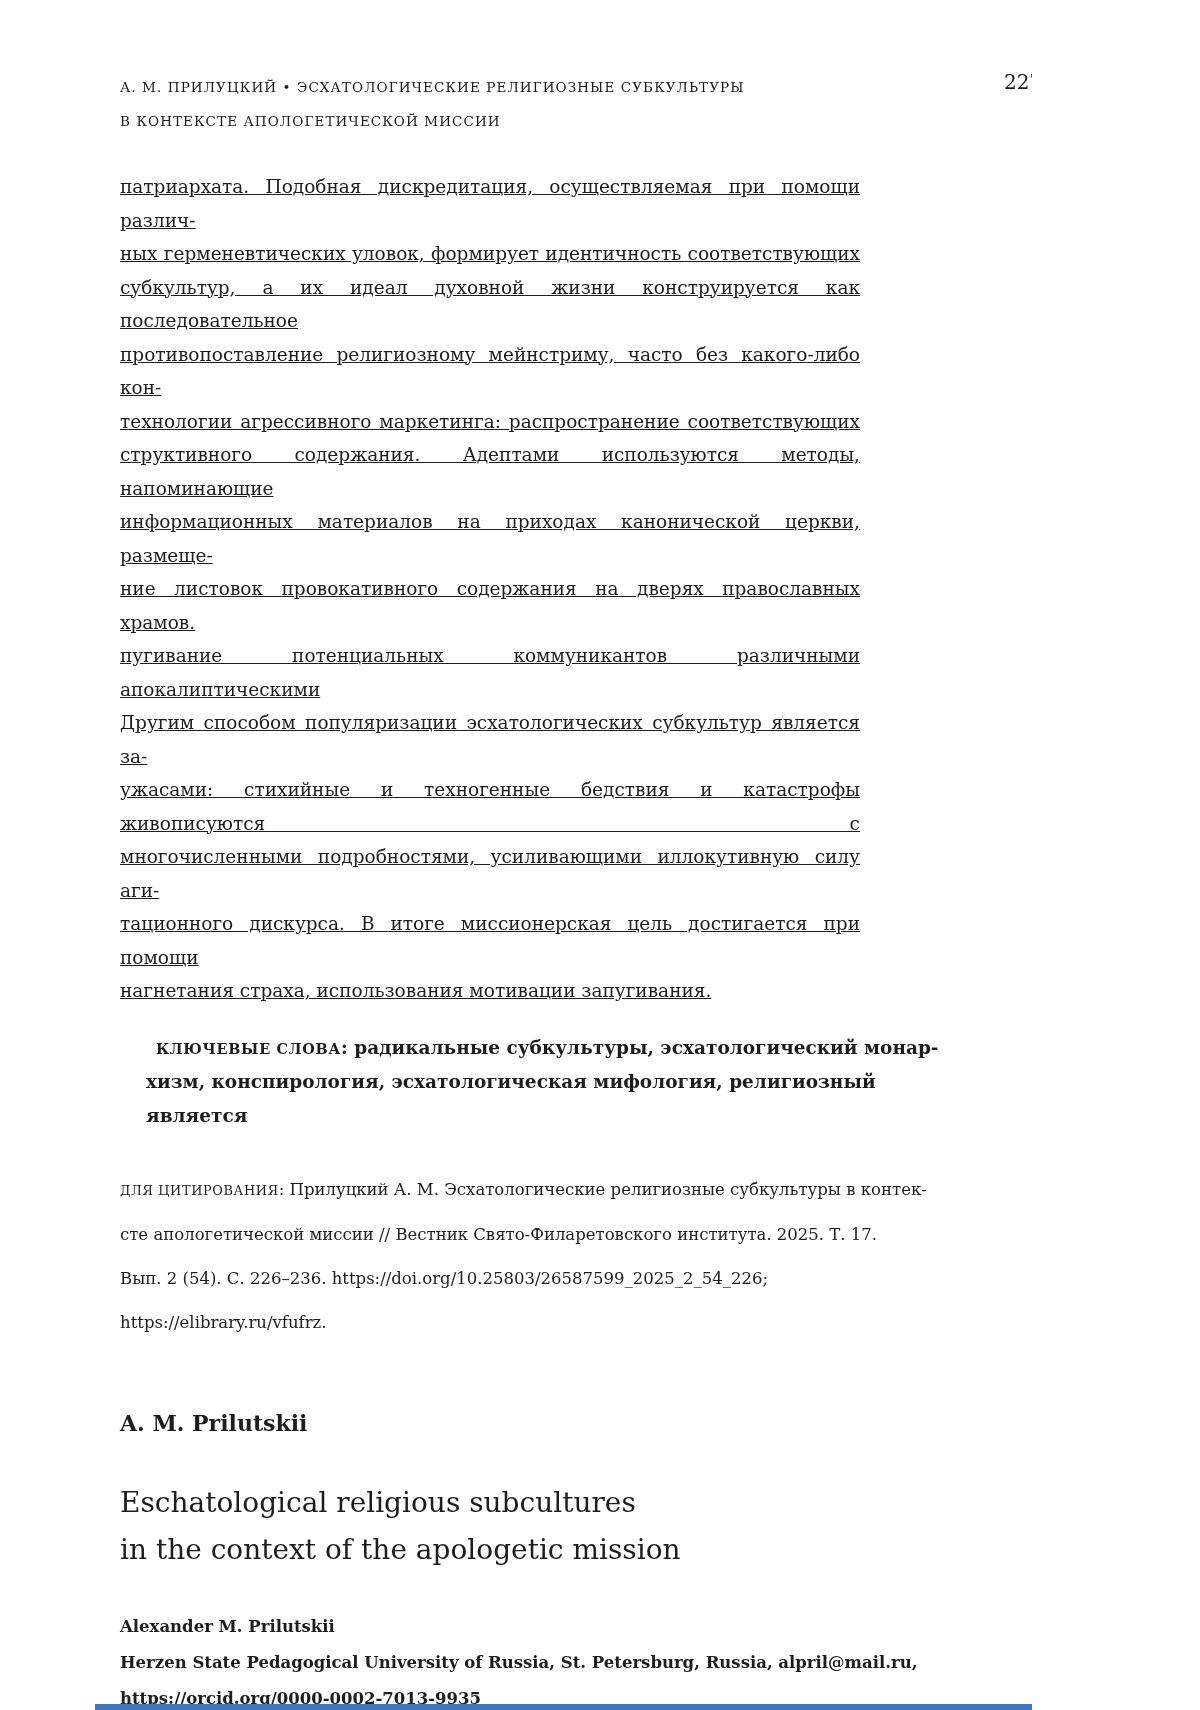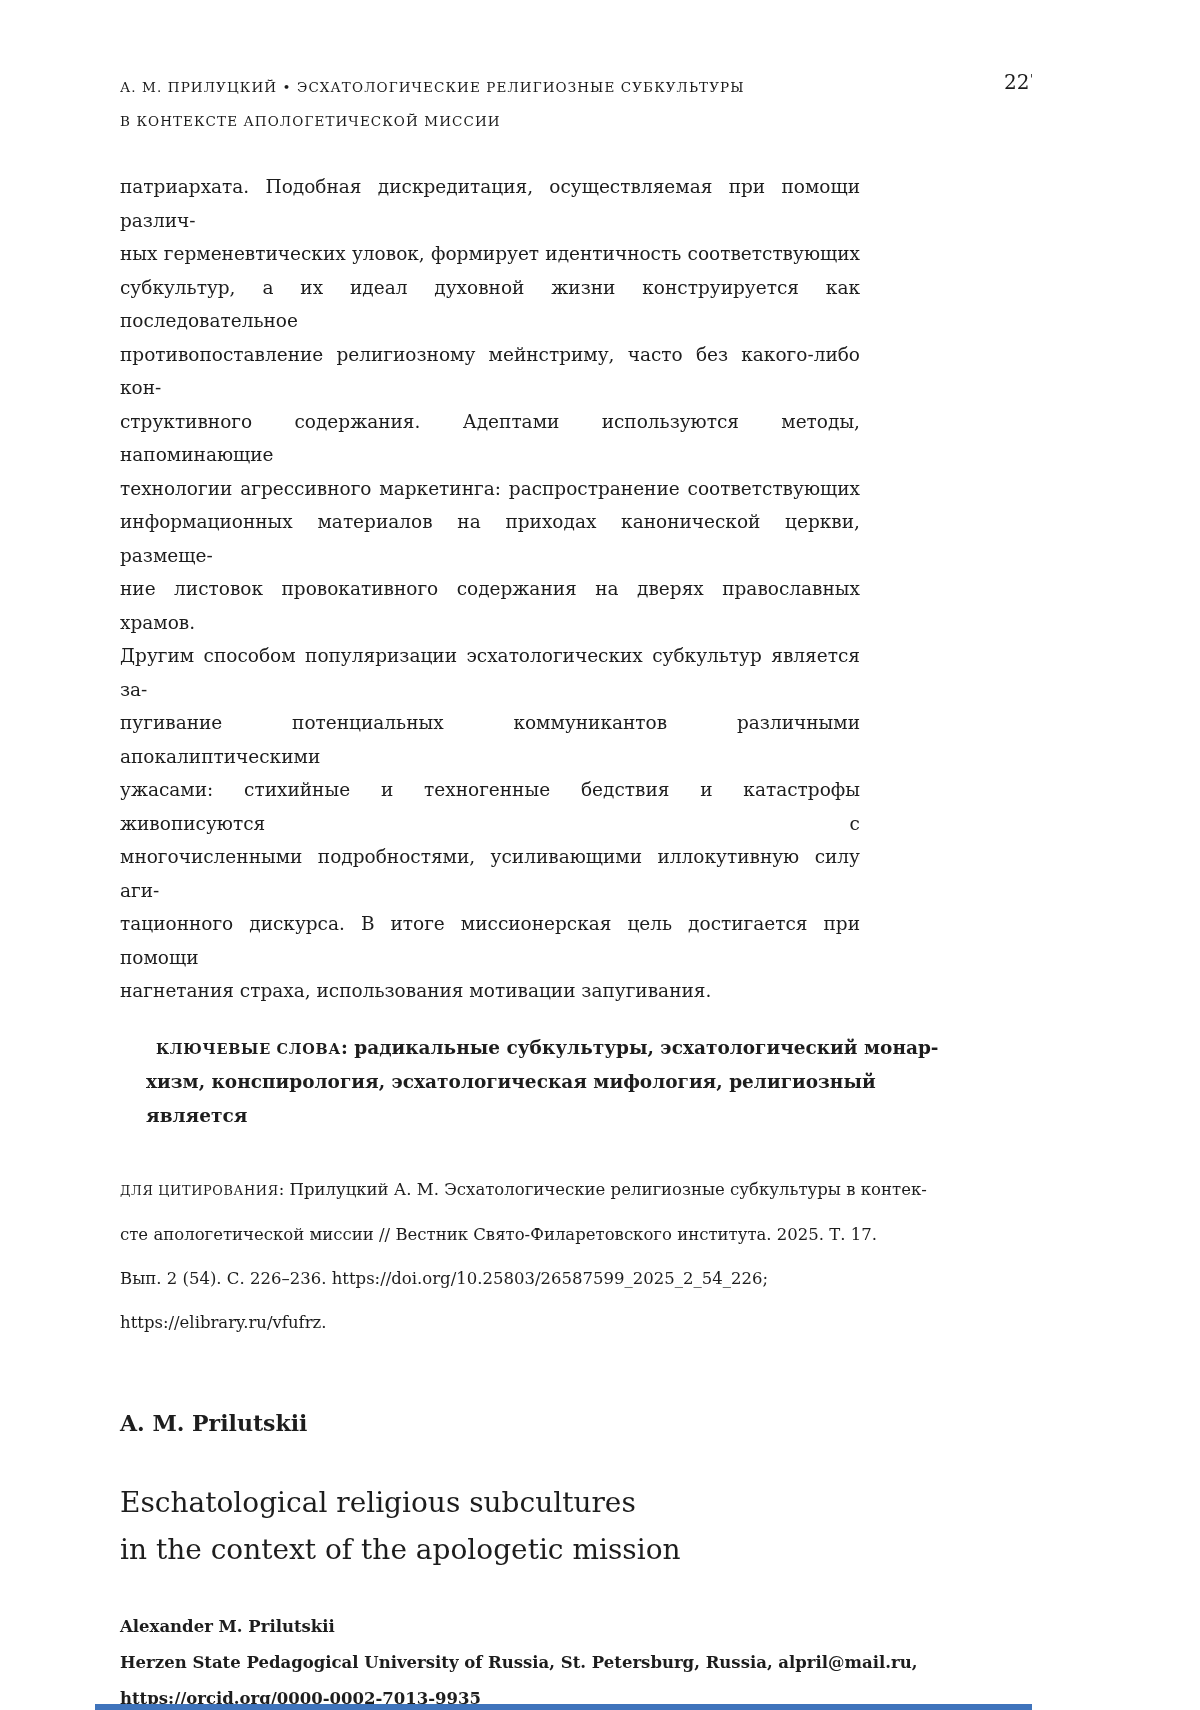--- a/index.html
+++ b/index.html
@@ -34,20 +34,21 @@
     font-size: 20px;
     color: #1b1b1b;
   }
   
   .tline { white-space: nowrap; }
   .justified .tline,
   .justify-all .tline {
     white-space: normal;
     text-align: justify;
     text-align-last: justify;
+    text-decoration: underline;
   }
   .justified .tline:last-child { text-align-last: left; }
   .leftlines .tline { text-align: left; }
   
   .body-para {
     font-size: 18.5px;
     line-height: 33.5px;
     margin-bottom: 23px;
   }
   
@@ -114,26 +115,26 @@
           <div class="tline">В КОНТЕКСТЕ АПОЛОГЕТИЧЕСКОЙ МИССИИ</div>
         </div>
       <div class="page-number">227</div>
     </div>
 
     <div class="body-para justified">
         <div class="tline">патриархата. Подобная дискредитация, осуществляемая при помощи различ-</div>
         <div class="tline">ных герменевтических уловок, формирует идентичность соответствующих</div>
         <div class="tline">субкультур, а их идеал духовной жизни конструируется как последовательное</div>
         <div class="tline">противопоставление религиозному мейнстриму, часто без какого-либо кон-</div>
+        <div class="tline">технологии агрессивного маркетинга: распространение соответствующих</div>
         <div class="tline">структивного содержания. Адептами используются методы, напоминающие</div>
-        <div class="tline">технологии агрессивного маркетинга: распространение соответствующих</div>
         <div class="tline">информационных материалов на приходах канонической церкви, размеще-</div>
         <div class="tline">ние листовок провокативного содержания на дверях православных храмов.</div>
+        <div class="tline">пугивание потенциальных коммуникантов различными апокалиптическими</div>
         <div class="tline">Другим способом популяризации эсхатологических субкультур является за-</div>
-        <div class="tline">пугивание потенциальных коммуникантов различными апокалиптическими</div>
         <div class="tline">ужасами: стихийные и техногенные бедствия и катастрофы живописуются с</div>
         <div class="tline">многочисленными подробностями, усиливающими иллокутивную силу аги-</div>
         <div class="tline">тационного дискурса. В итоге миссионерская цель достигается при помощи</div>
         <div class="tline">нагнетания страха, использования мотивации запугивания.</div>
       </div>
 
     <div class="keywords leftlines">
       <div class="tline kw-first">
         <span class="sc">КЛЮЧЕВЫЕ СЛОВА</span><span>: радикальные субкультуры, эсхатологический монар-</span>
       </div>

